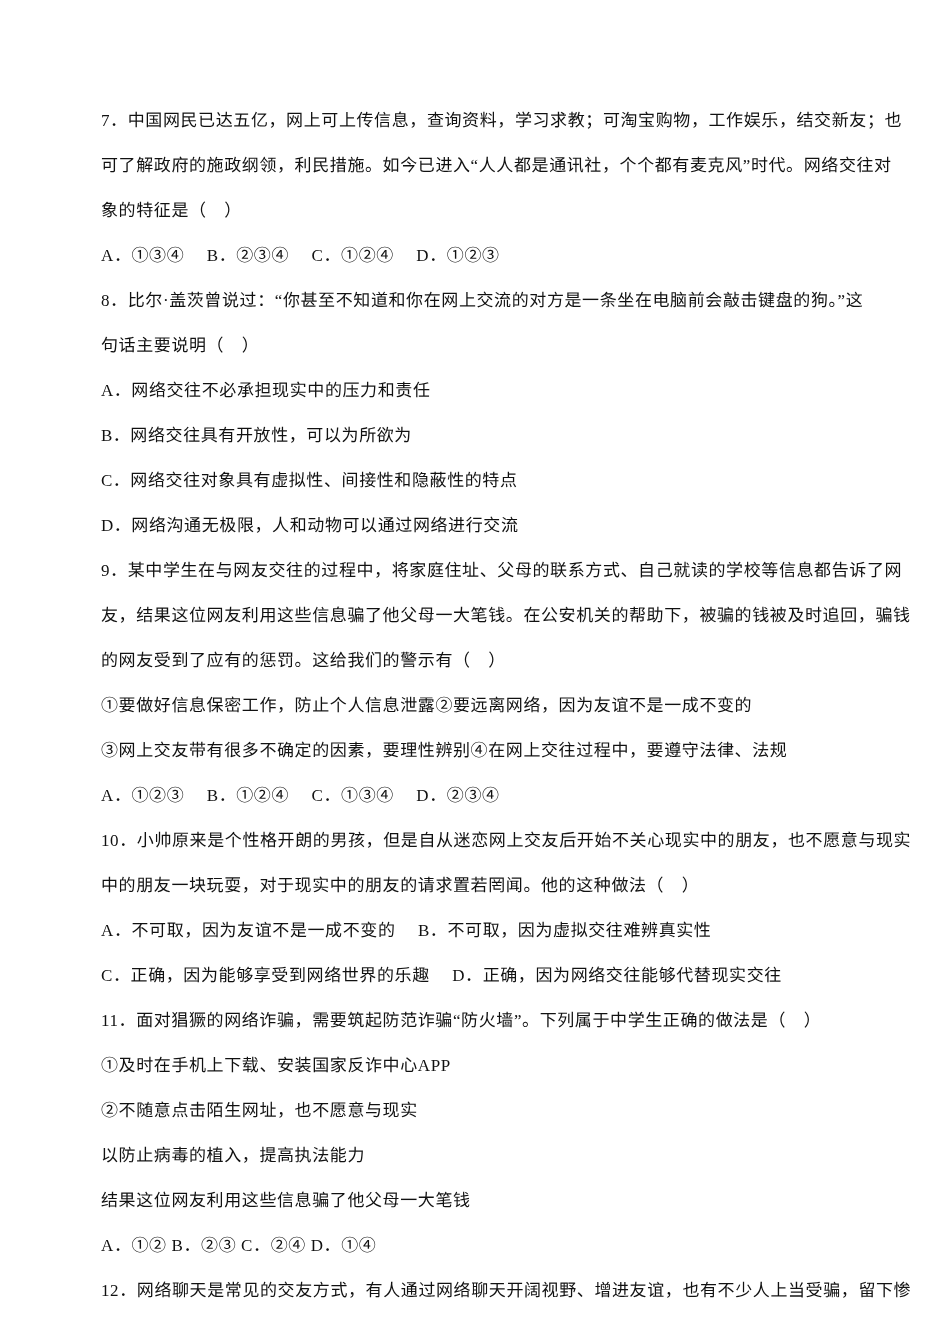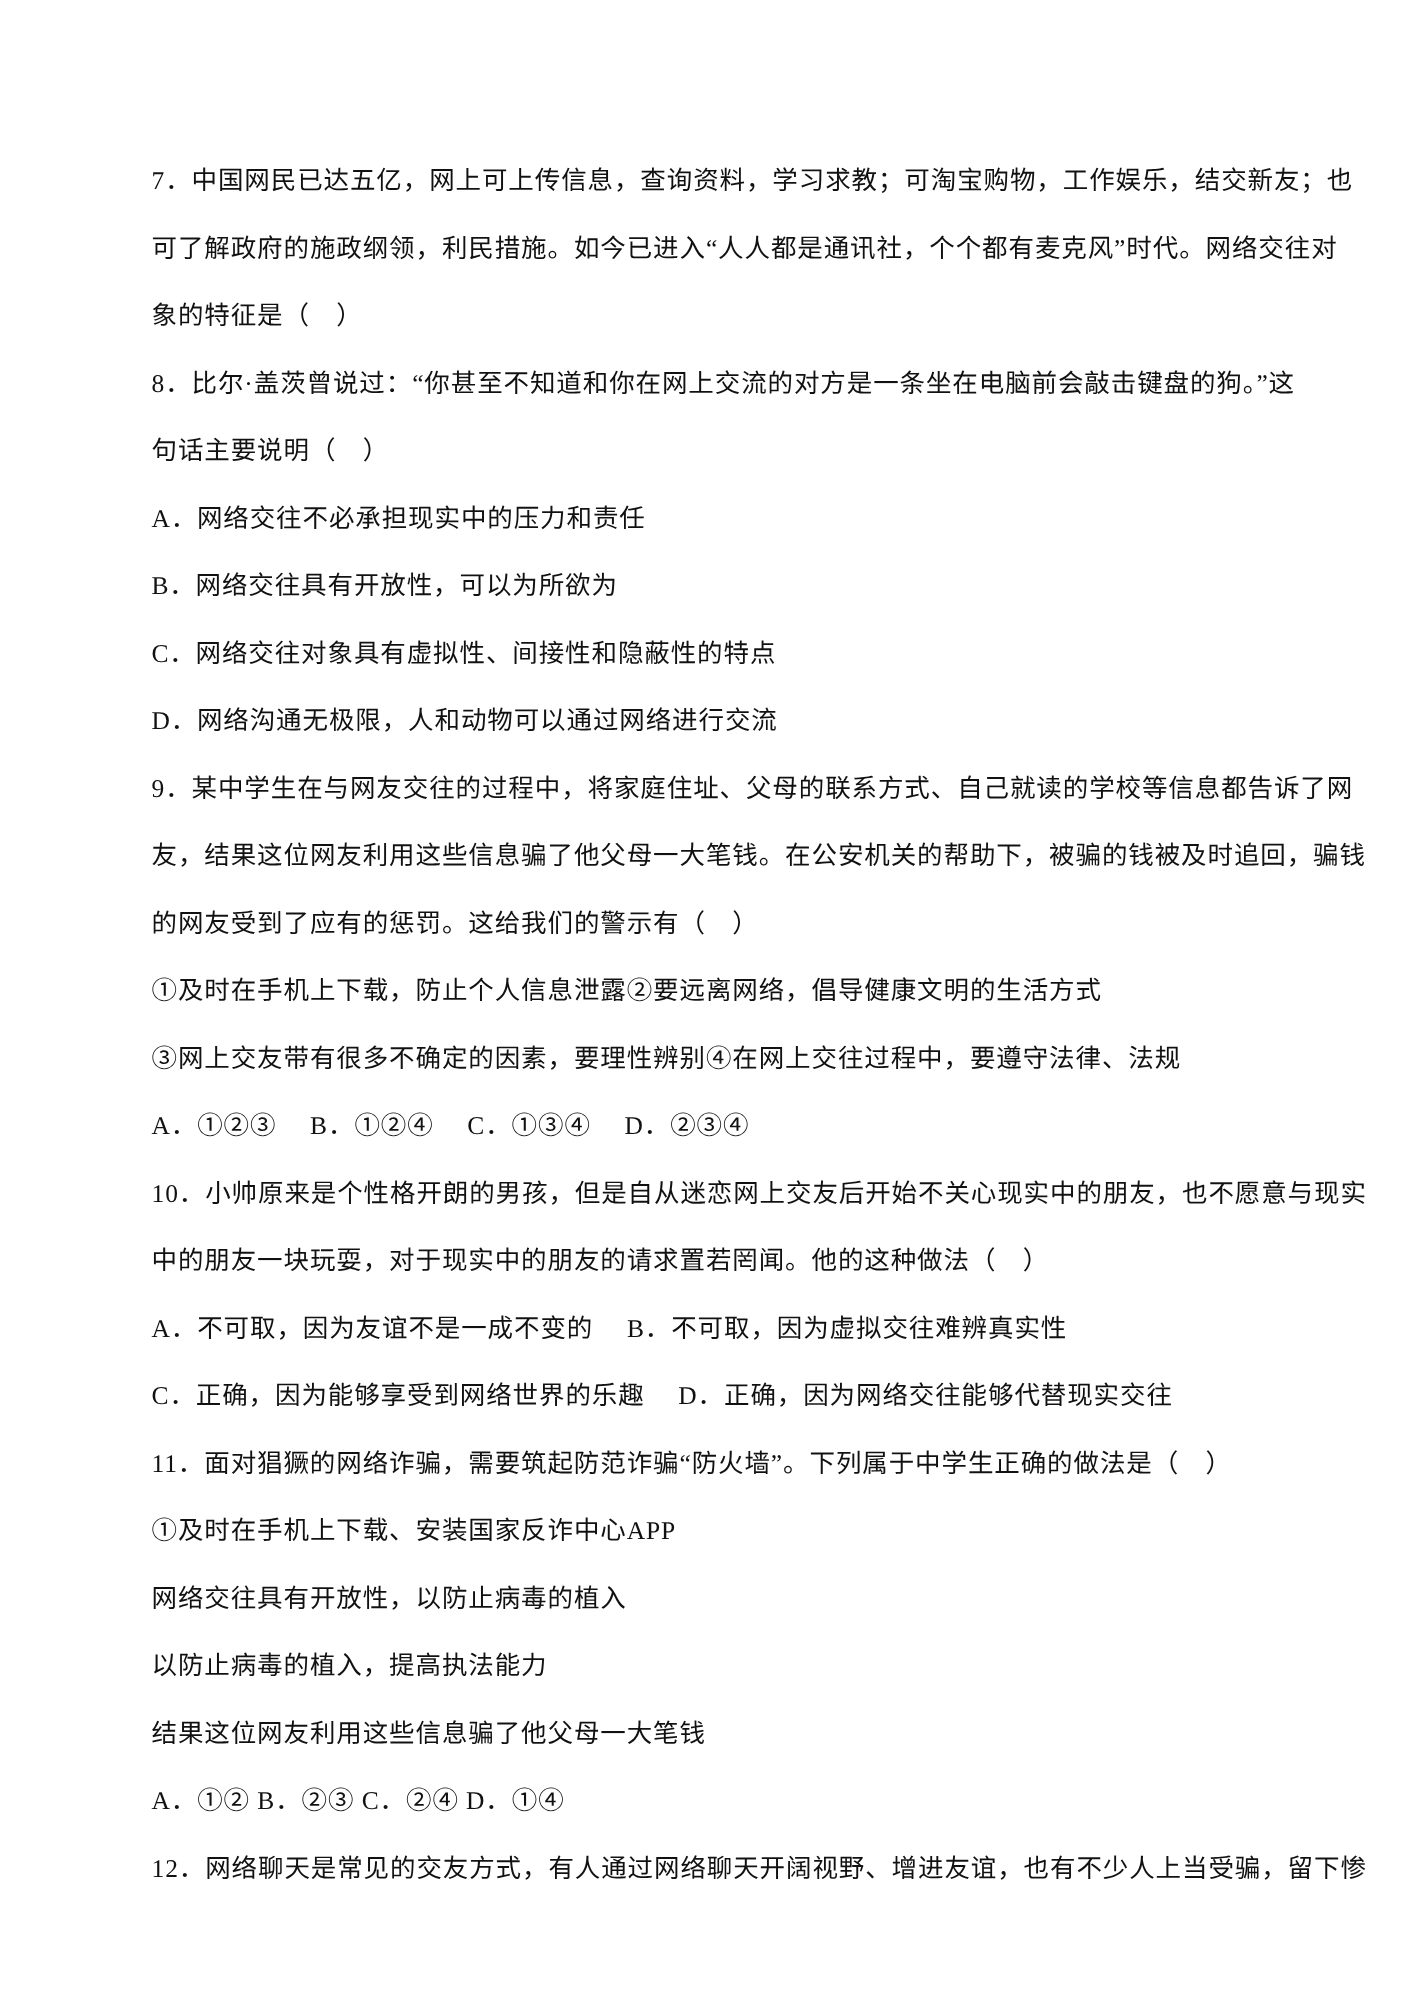--- a/index.html
+++ b/index.html
@@ -44,51 +44,52 @@
 </head>
 <body>
 
 <div class="page">
   <div class="content">
 
     <div class="q-block">
       <div class="line">7．中国网民已达五亿，网上可上传信息，查询资料，学习求教；可淘宝购物，工作娱乐，结交新友；也</div>
       <div class="line">可了解政府的施政纲领，利民措施。如今已进入“人人都是通讯社，个个都有麦克风”时代。网络交往对</div>
       <div class="line">象的特征是（　）</div>
+      <div class="line">A．①③④　 B．②③④　 C．①②④　 D．①②③</div>
     </div>
 
     <div class="q-block">
       <div class="line">8．比尔·盖茨曾说过：“你甚至不知道和你在网上交流的对方是一条坐在电脑前会敲击键盘的狗。”这</div>
       <div class="line">句话主要说明（　）</div>
       <div class="line"><span class="lat">A．</span><span>网络交往不必承担现实中的压力和责任</span></div>
       <div class="line"><span class="lat">B．</span><span>网络交往具有开放性，可以为所欲为</span></div>
       <div class="line"><span class="lat">C．</span><span>网络交往对象具有虚拟性、间接性和隐蔽性的特点</span></div>
       <div class="line"><span class="lat">D．</span><span>网络沟通无极限，人和动物可以通过网络进行交流</span></div>
     </div>
 
     <div class="q-block">
       <div class="line">9．某中学生在与网友交往的过程中，将家庭住址、父母的联系方式、自己就读的学校等信息都告诉了网</div>
       <div class="line">友，结果这位网友利用这些信息骗了他父母一大笔钱。在公安机关的帮助下，被骗的钱被及时追回，骗钱</div>
       <div class="line">的网友受到了应有的惩罚。这给我们的警示有（　）</div>
-      <div class="line">①及时在手机上下载，防止个人信息泄露②要远离网络，倡导健康文明的生活方式</div>
+      <div class="line">①要做好信息保密工作，防止个人信息泄露②要远离网络，因为友谊不是一成不变的</div>
       <div class="line">③网上交友带有很多不确定的因素，要理性辨别④在网上交往过程中，要遵守法律、法规</div>
       <div class="line">A．①②③　 B．①②④　 C．①③④　 D．②③④</div>
     </div>
 
     <div class="q-block">
       <div class="line">10．小帅原来是个性格开朗的男孩，但是自从迷恋网上交友后开始不关心现实中的朋友，也不愿意与现实</div>
       <div class="line">中的朋友一块玩耍，对于现实中的朋友的请求置若罔闻。他的这种做法（　）</div>
       <div class="line">A．不可取，因为友谊不是一成不变的　 B．不可取，因为虚拟交往难辨真实性</div>
       <div class="line">C．正确，因为能够享受到网络世界的乐趣　 D．正确，因为网络交往能够代替现实交往</div>
     </div>
 
     <div class="q-block">
       <div class="line">11．面对猖獗的网络诈骗，需要筑起防范诈骗“防火墙”。下列属于中学生正确的做法是（　）</div>
       <div class="line">①及时在手机上下载、安装国家反诈中心APP</div>
-      <div class="line">网络交往具有开放性，以防止病毒的植入</div>
+      <div class="line">②不随意点击陌生网址，也不愿意与现实</div>
       <div class="line">以防止病毒的植入，提高执法能力</div>
       <div class="line">结果这位网友利用这些信息骗了他父母一大笔钱</div>
       <div class="line">A．①② B．②③ C．②④ D．①④</div>
     </div>
 
     <div class="q-block">
       <div class="line">12．网络聊天是常见的交友方式，有人通过网络聊天开阔视野、增进友谊，也有不少人上当受骗，留下惨</div>
 
     </div>
 

